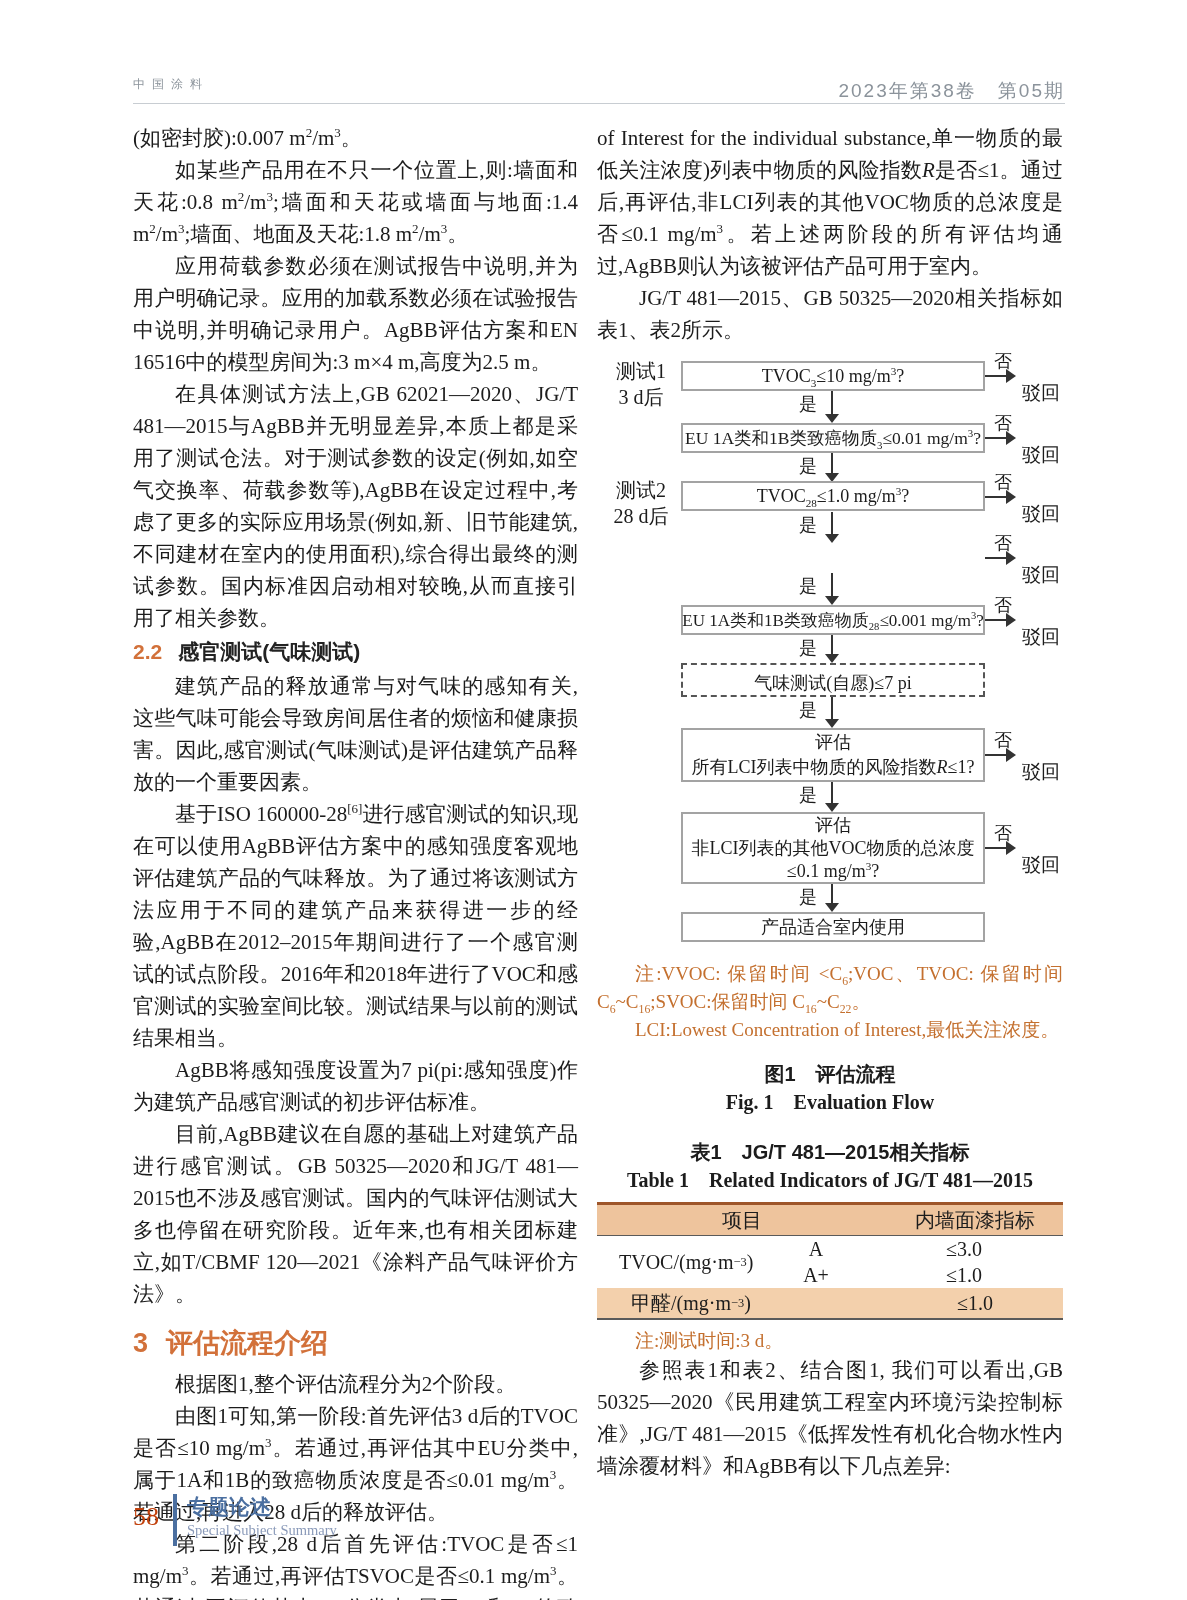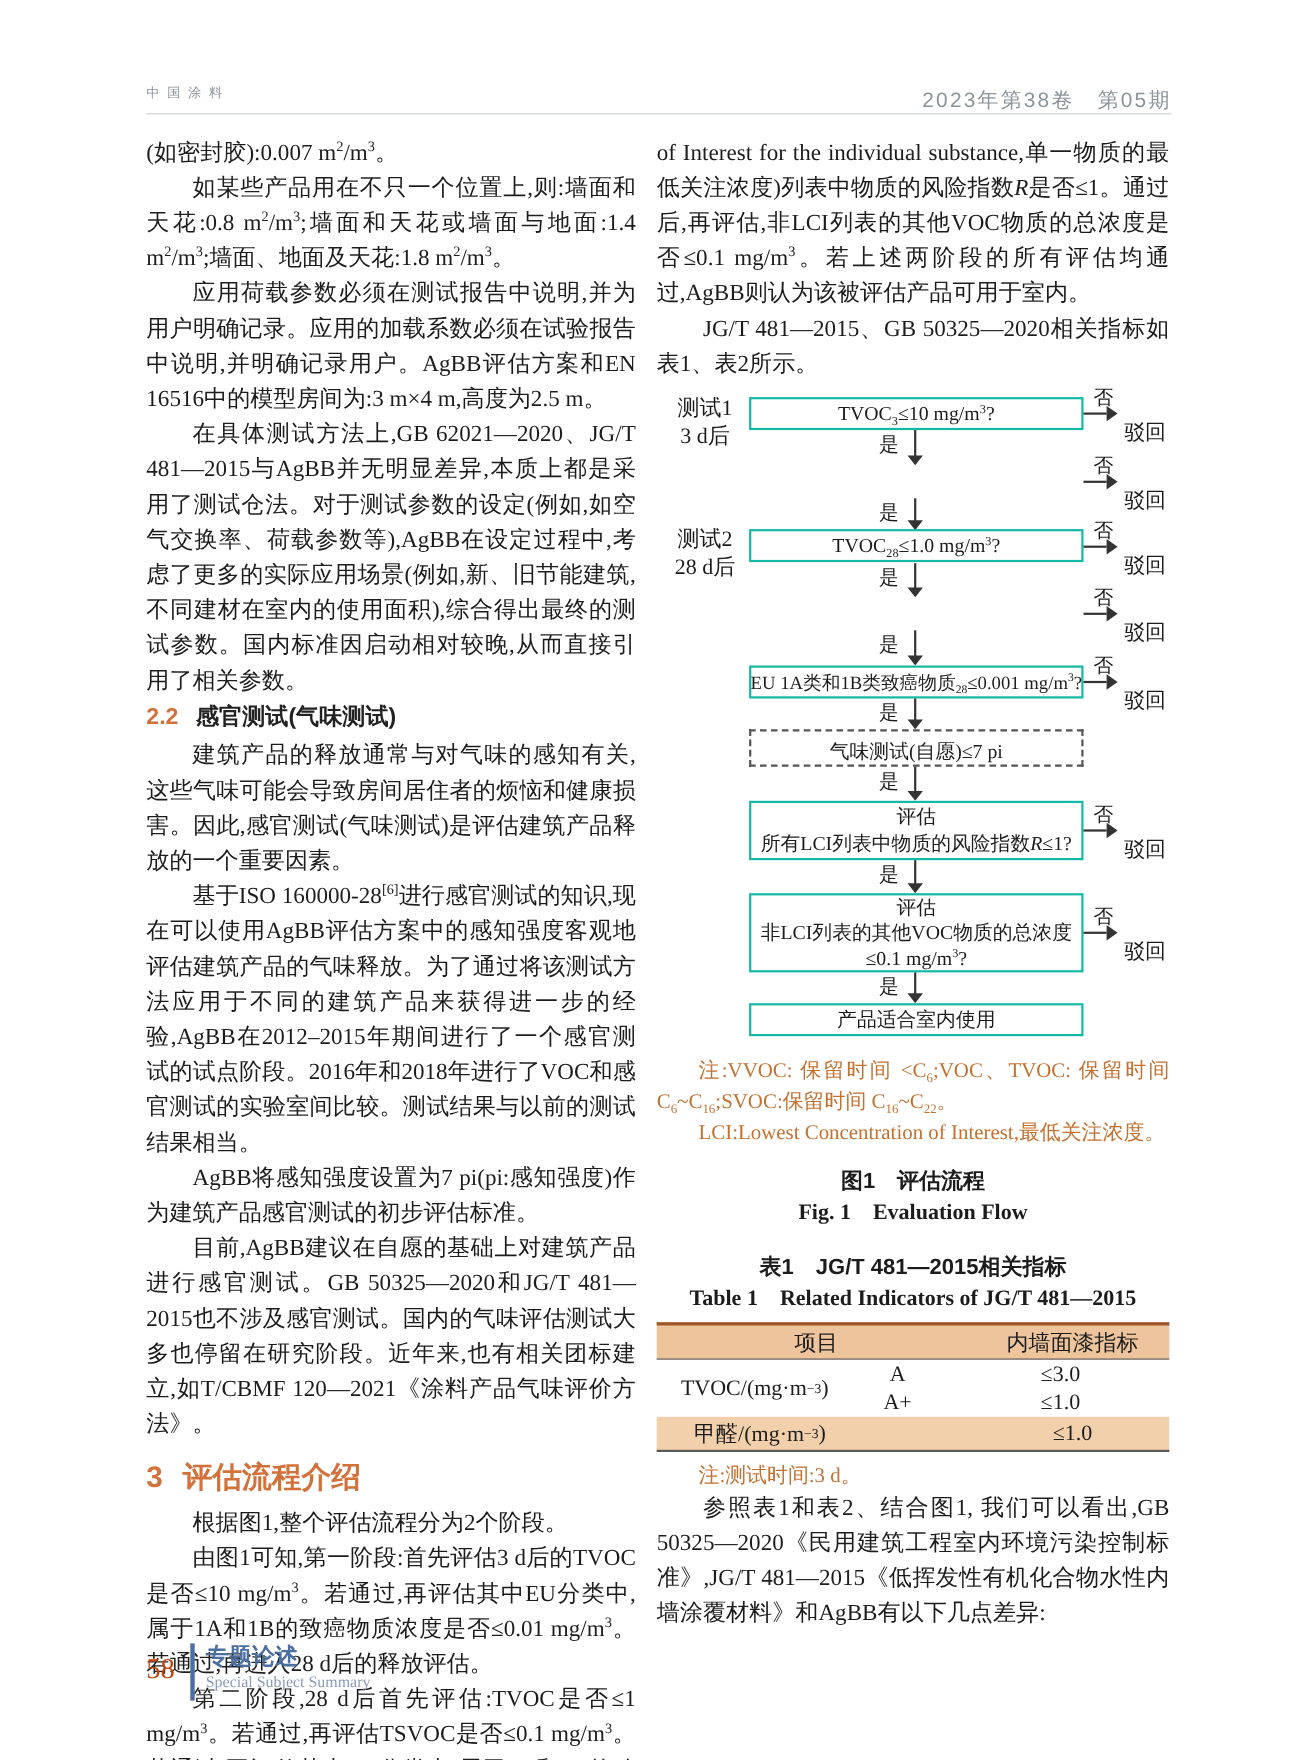--- a/index.html
+++ b/index.html
@@ -22,21 +22,21 @@
   sup,sub { font-size:0.62em; line-height:0; }
   
   .h-sub { margin:2px 0; font-family:"Liberation Sans","DejaVu Sans",sans-serif; font-weight:bold;
     font-size:21px; line-height:32px; color:#222; }
   .h-sub .h-num { color:#d2713a; margin-right:16px; }
   .h-sec { margin:16px 0 8px 0; font-family:"Liberation Sans","DejaVu Sans",sans-serif; font-weight:bold;
     font-size:27px; line-height:34px; color:#d2713a; }
   .h-sec .h-num { margin-right:18px; }
   
   .flowchart { position:relative; height:590px; margin-top:12px; }
-  .fc-box { position:absolute; left:84px; width:304px; box-sizing:border-box; border:2px solid #14b8a6;
+  .fc-box { position:absolute; left:84px; width:304px; box-sizing:border-box; border:2px solid #a3a3a3;
     display:flex; flex-direction:column; justify-content:center; align-items:center;
     font-size:18px; text-align:center; background:#fff; white-space:nowrap; }
   .fc-box.dashed { border-style:dashed; border-width:2px; border-color:#555; }
   .b1 { top:3px;  height:30px; }
   .b2 { top:65px; height:30px; font-size:17.5px; }
   .b3 { top:123px; height:30px; }
   .b4 { top:185px; height:30px; }
   .b5 { top:247px; height:30px; font-size:17px; }
   .b6 { top:305px; height:34px;justify-content:flex-end; }
   .b7 { top:370px; height:54px; line-height:25px; }
@@ -144,20 +144,23 @@
           <div class="vline"></div>
           <div class="vhead"></div>
         </div>
       <div class="fc-no n1">
           <span class="no">否</span>
           <div class="hline"></div>
           <div class="hhead"></div>
           <span class="reject">驳回</span>
         </div>
 
+      <div class="fc-box b2">
+          <span>EU 1A类和1B类致癌物质<sub>3</sub>≤0.01 mg/m<sup>3</sup>?</span>
+        </div>
       <div class="varrow g2">
           <span class="yes">是</span>
           <div class="vline"></div>
           <div class="vhead"></div>
         </div>
       <div class="fc-no n2">
           <span class="no">否</span>
           <div class="hline"></div>
           <div class="hhead"></div>
           <span class="reject">驳回</span>

